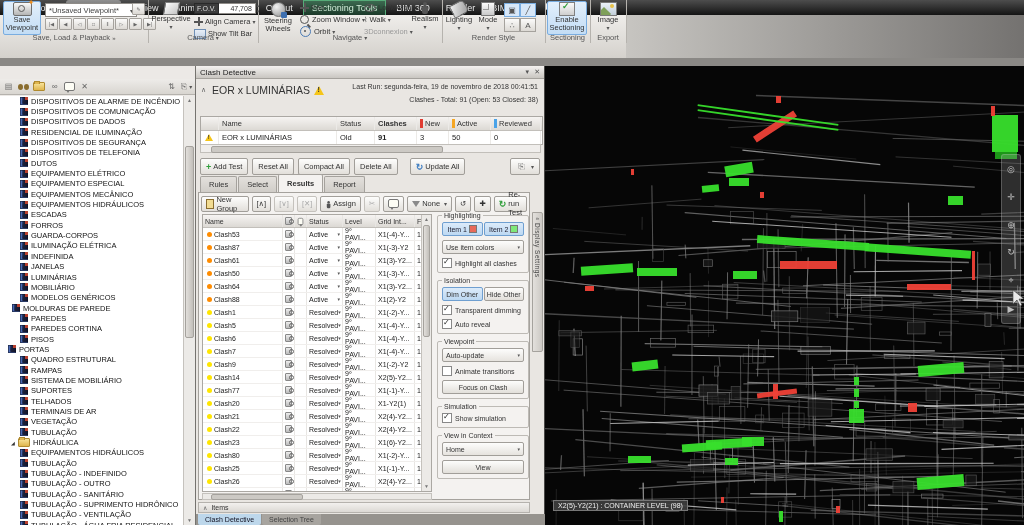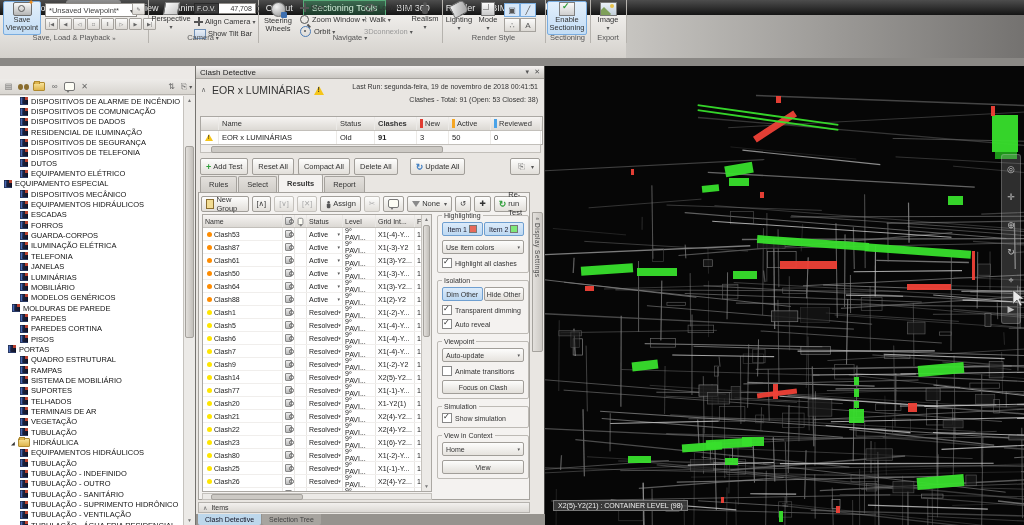--- a/index.html
+++ b/index.html
@@ -362,27 +362,27 @@
           <div class="tlabel">DISPOSITIVOS DE TELEFONIA</div>
         </div>
         <div class="trow" style="padding-left: 20px;">
           <div class="seticon"></div>
           <div class="tlabel">DUTOS</div>
         </div>
         <div class="trow" style="padding-left: 20px;">
           <div class="seticon"></div>
           <div class="tlabel">EQUIPAMENTO ELÉTRICO</div>
         </div>
-        <div class="trow" style="padding-left: 4px;">
+        <div class="trow" style="padding-left: 20px;">
           <div class="seticon"></div>
           <div class="tlabel">EQUIPAMENTO ESPECIAL</div>
         </div>
         <div class="trow" style="padding-left: 20px;">
           <div class="seticon"></div>
-          <div class="tlabel">DISPOSITIVOS MECÂNICO</div>
+          <div class="tlabel">EQUIPAMENTOS MECÂNICO</div>
         </div>
         <div class="trow" style="padding-left: 20px;">
           <div class="seticon"></div>
           <div class="tlabel">EQUIPAMENTOS HIDRÁULICOS</div>
         </div>
         <div class="trow" style="padding-left: 20px;">
           <div class="seticon"></div>
           <div class="tlabel">ESCADAS</div>
         </div>
         <div class="trow" style="padding-left: 20px;">
@@ -392,21 +392,21 @@
         <div class="trow" style="padding-left: 20px;">
           <div class="seticon"></div>
           <div class="tlabel">GUARDA-CORPOS</div>
         </div>
         <div class="trow" style="padding-left: 20px;">
           <div class="seticon"></div>
           <div class="tlabel">ILUMINAÇÃO ELÉTRICA</div>
         </div>
         <div class="trow" style="padding-left: 20px;">
           <div class="seticon"></div>
-          <div class="tlabel">TELEFONIA</div>
+          <div class="tlabel">INDEFINIDA</div>
         </div>
         <div class="trow" style="padding-left: 20px;">
           <div class="seticon"></div>
           <div class="tlabel">JANELAS</div>
         </div>
         <div class="trow" style="padding-left: 20px;">
           <div class="seticon"></div>
           <div class="tlabel">LUMINÁRIAS</div>
         </div>
         <div class="trow" style="padding-left: 20px;">

